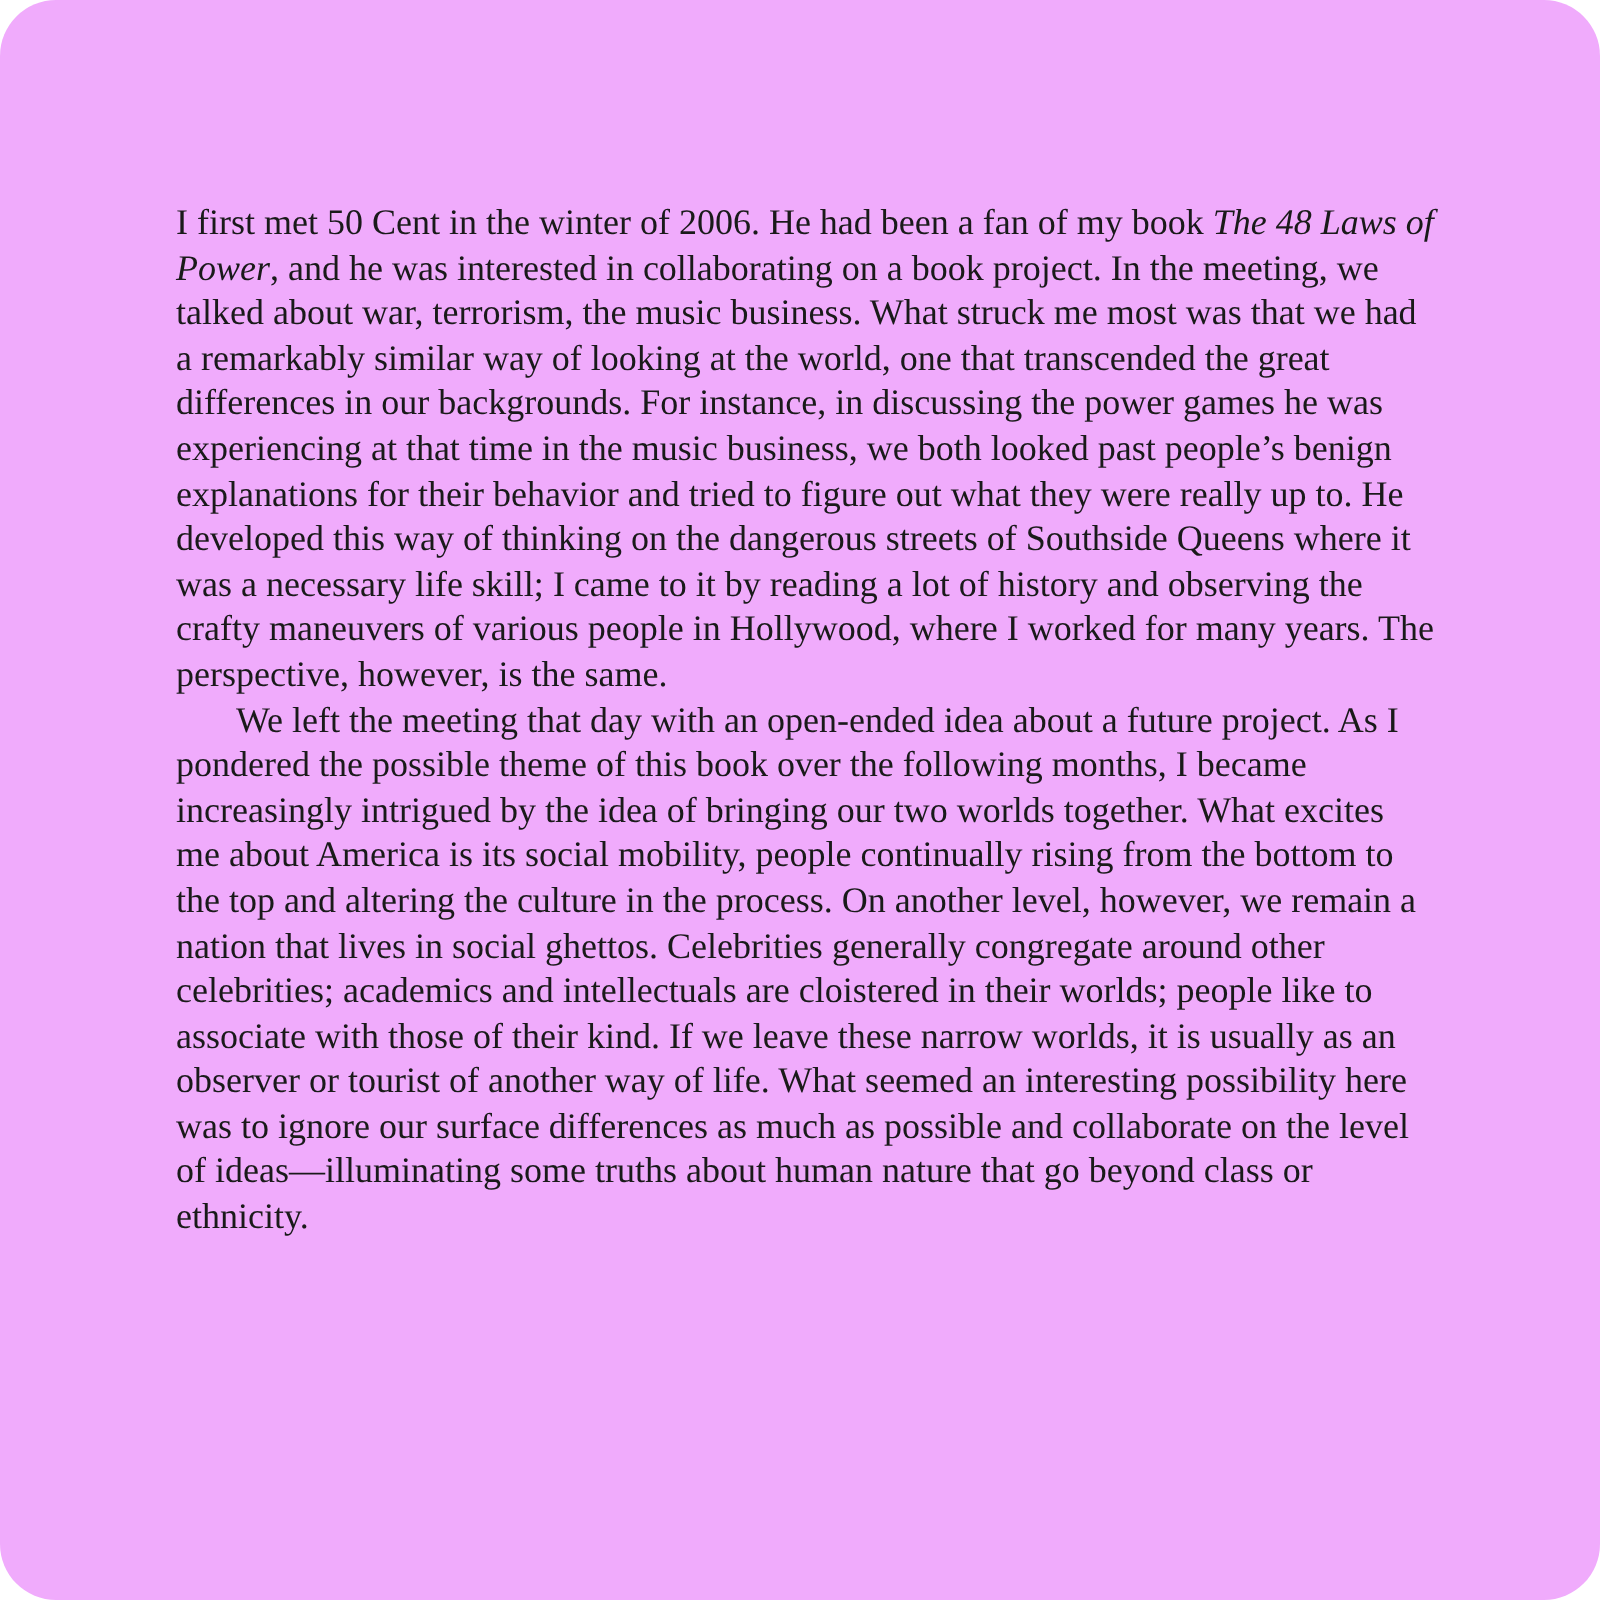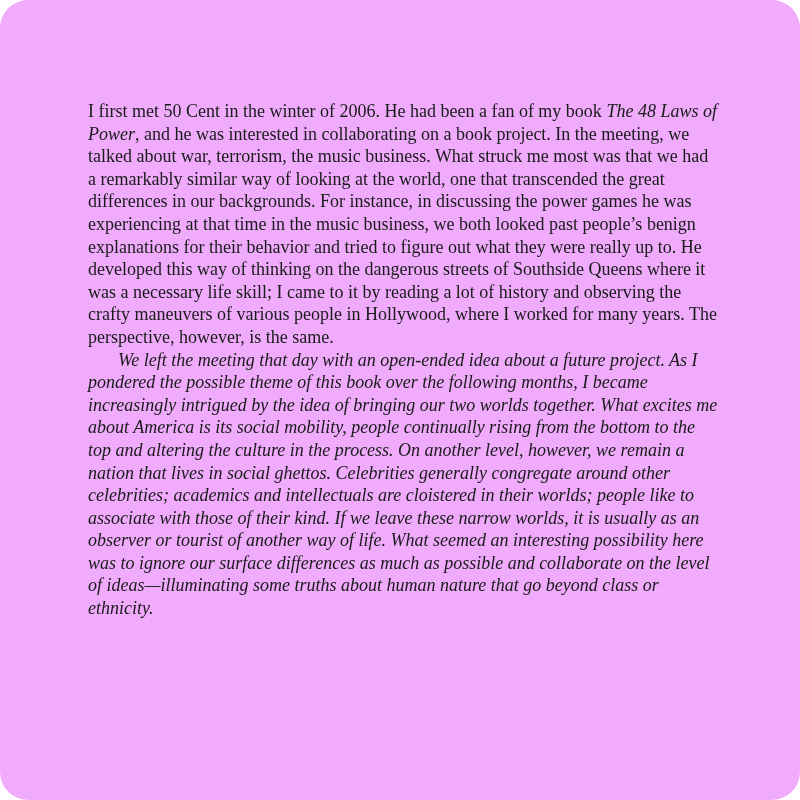--- a/index.html
+++ b/index.html
@@ -27,21 +27,20 @@
     color: #1a1a1a;
     text-align: left;
     letter-spacing: 0;
   }
   .text-block p {
     margin: 0;
     padding: 0;
   }
   .text-block p.indented {
     text-indent: 30px;
-    font-style: italic;
   }
   .text-block em {
     font-style: italic;
   }
 </style>
 </head>
 <body>
 
 <div class="book-page">
   <div class="text-block">

